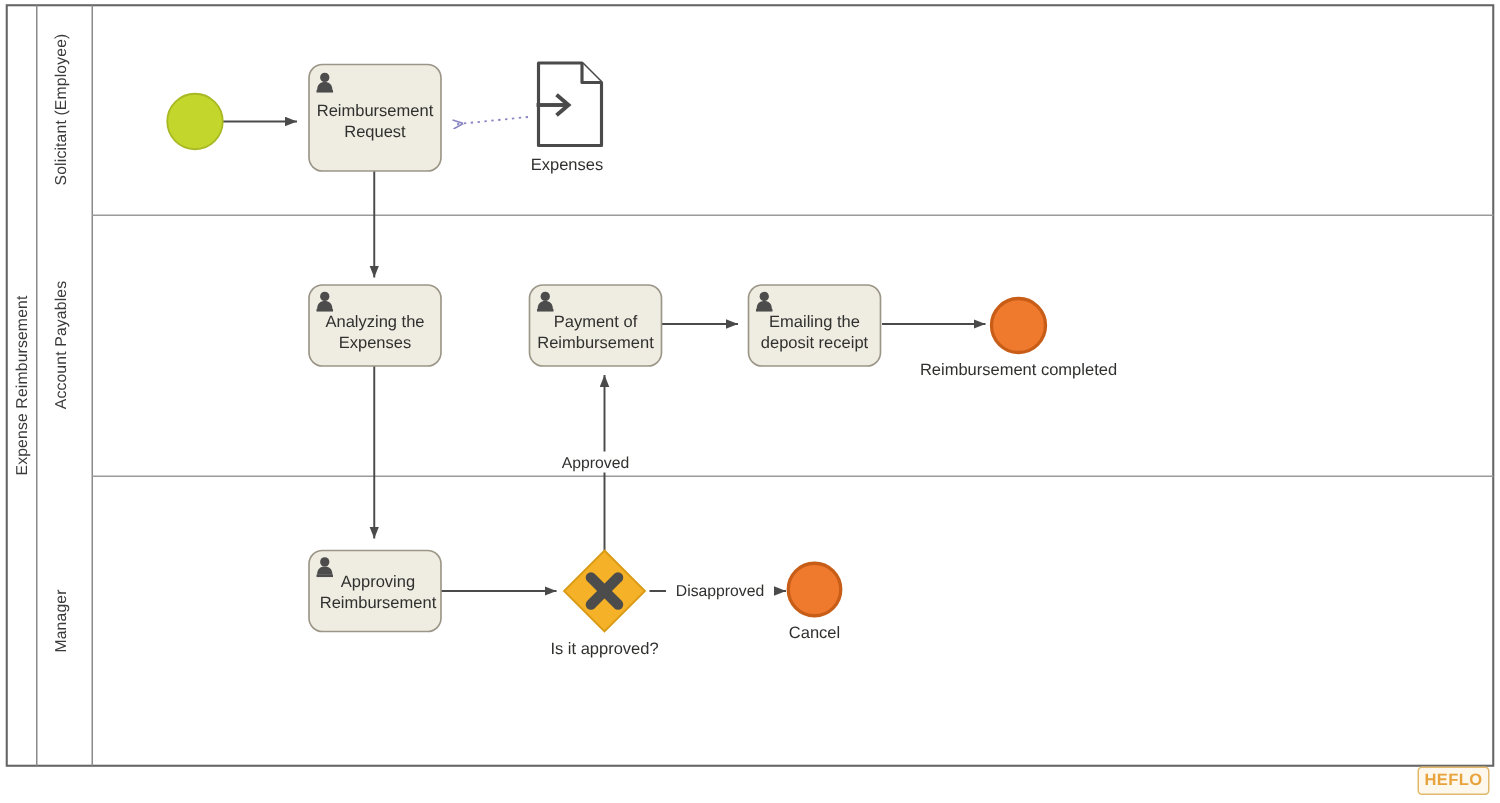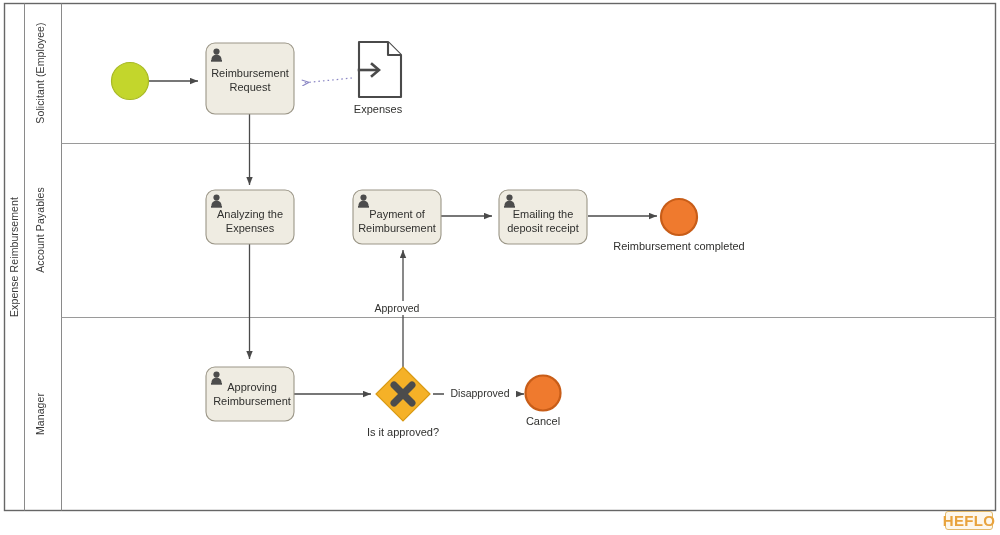--- a/index.html
+++ b/index.html
@@ -145,21 +145,21 @@
     height: 17px;
     border: 1px solid #e2b96a;
     border-radius: 3px;
     background: #fdf7ec;
     display: flex;
     align-items: center;
     justify-content: center;
   }
   #heflo-logo .txt {
     font-family: "Liberation Sans", sans-serif;
-    font-size: 15px;
+    font-size: 11px;
     font-weight: bold;
     color: #e8a33d;
     letter-spacing: 0.3px;
     line-height: 1;
     text-align: center;
   }
 </style>
 </head>
 <body>
 

